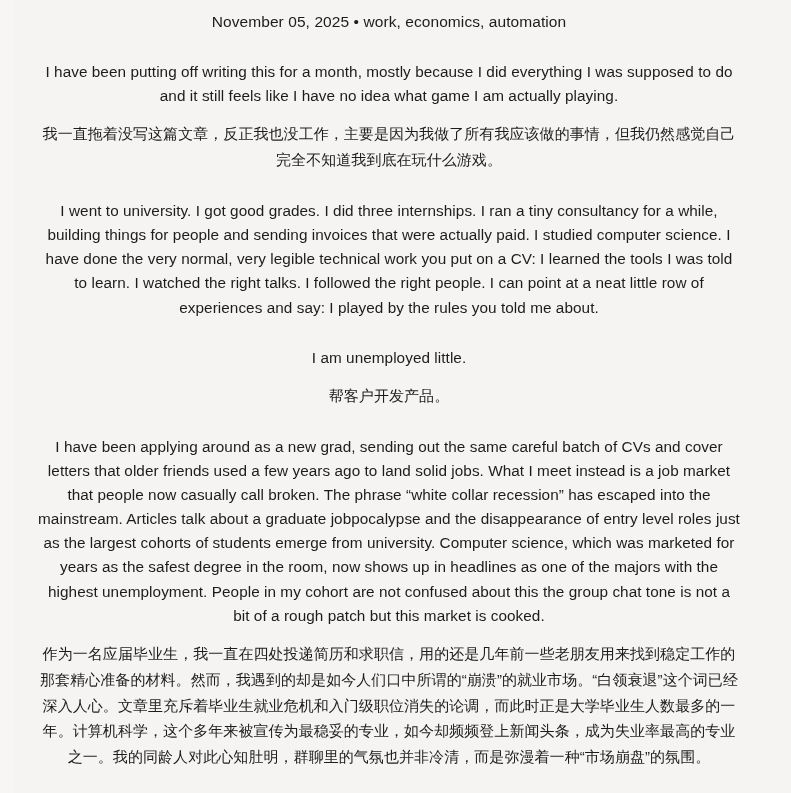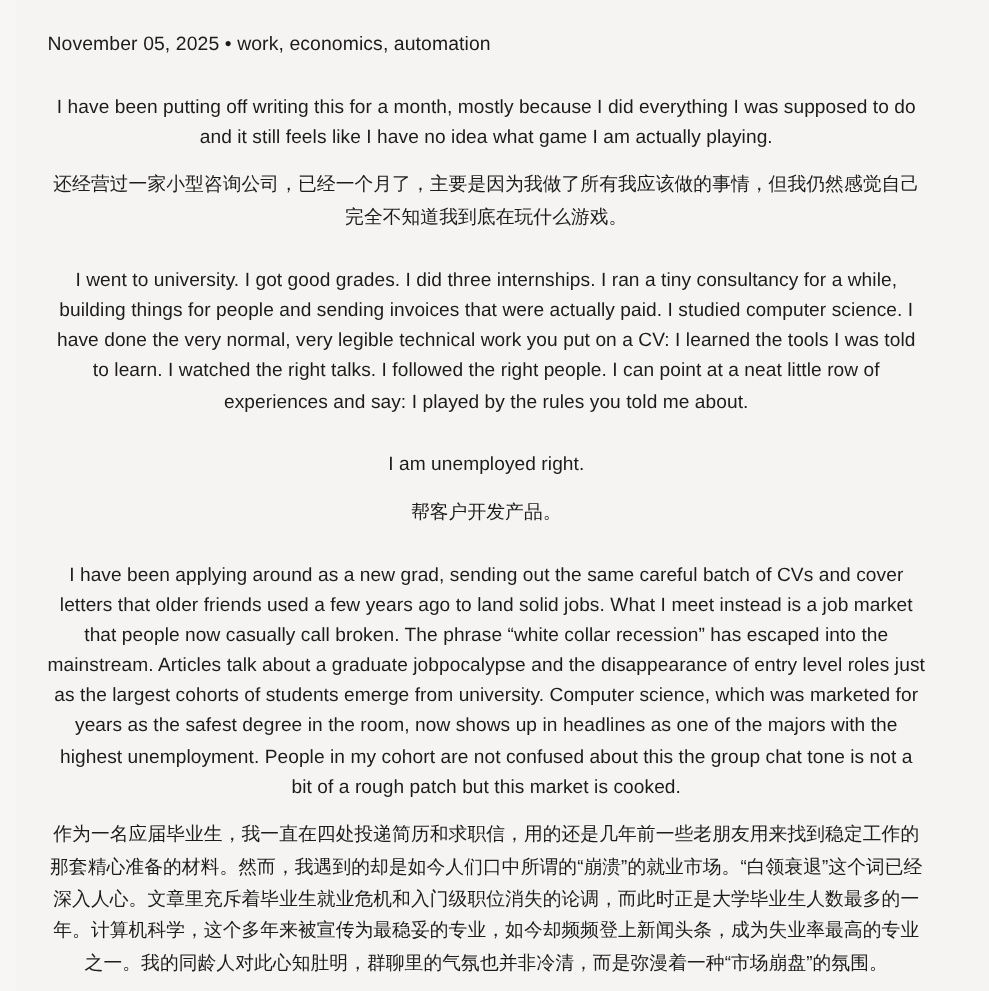--- a/index.html
+++ b/index.html
@@ -26,21 +26,21 @@
     width: 13px; height: 793px;
     background: #f7f6f4;
     pointer-events: none;
   }
   .meta {
     font-size: 15.5px;
     line-height: 1.55;
     color: #1c1c1c;
     letter-spacing: 0.005em;
   }
-  .meta-en { padding-top: 24px; }
+  .meta-en { padding-top: 10px; text-align: center; }
   .meta-zh { padding-top: 8px; }
 
   .block { margin-top: 26px; }
   .block:first-of-type { margin-top: 22px; }
 
   p {
     margin: 0;
     font-size: 15.3px;
     line-height: 1.58;
     color: #1c1c1c;
@@ -58,29 +58,29 @@
 <body>
 
 <div class="gutter"></div>
 
 <div class="page">
 
   <div class="meta meta-en">November 05, 2025 • work, economics, automation</div>
 
   <div class="block">
     <p class="en">I have been putting off writing this for a month, mostly because I did everything I was supposed to do and it still feels like I have no idea what game I am actually playing.</p>
-    <p class="zh">还经营过一家小型咨询公司，已经一个月了，主要是因为我做了所有我应该做的事情，但我仍然感觉自己完全不知道我到底在玩什么游戏。</p>
+    <p class="zh">我一直拖着没写这篇文章，反正我也没工作，主要是因为我做了所有我应该做的事情，但我仍然感觉自己完全不知道我到底在玩什么游戏。</p>
   </div>
 
   <div class="block">
     <p class="en">I went to university. I got good grades. I did three internships. I ran a tiny consultancy for a while, building things for people and sending invoices that were actually paid. I studied computer science. I have done the very normal, very legible technical work you put on a CV: I learned the tools I was told to learn. I watched the right talks. I followed the right people. I can point at a neat little row of experiences and say: I played by the rules you told me about.</p>
   </div>
 
   <div class="block">
-    <p class="en">I am unemployed right.</p>
+    <p class="en">I am unemployed little.</p>
     <p class="zh">帮客户开发产品。</p>
   </div>
 
   <div class="block">
     <p class="en">I have been applying around as a new grad, sending out the same careful batch of CVs and cover letters that older friends used a few years ago to land solid jobs. What I meet instead is a job market that people now casually call broken. The phrase “white collar recession” has escaped into the mainstream. Articles talk about a graduate jobpocalypse and the disappearance of entry level roles just as the largest cohorts of students emerge from university. Computer science, which was marketed for years as the safest degree in the room, now shows up in headlines as one of the majors with the highest unemployment. People in my cohort are not confused about this the group chat tone is not a bit of a rough patch but this market is cooked.</p>
     <p class="zh">作为一名应届毕业生，我一直在四处投递简历和求职信，用的还是几年前一些老朋友用来找到稳定工作的那套精心准备的材料。然而，我遇到的却是如今人们口中所谓的“崩溃”的就业市场。“白领衰退”这个词已经深入人心。文章里充斥着毕业生就业危机和入门级职位消失的论调，而此时正是大学毕业生人数最多的一年。计算机科学，这个多年来被宣传为最稳妥的专业，如今却频频登上新闻头条，成为失业率最高的专业之一。我的同龄人对此心知肚明，群聊里的气氛也并非冷清，而是弥漫着一种“市场崩盘”的氛围。</p>
   </div>
 
 </div>
 

